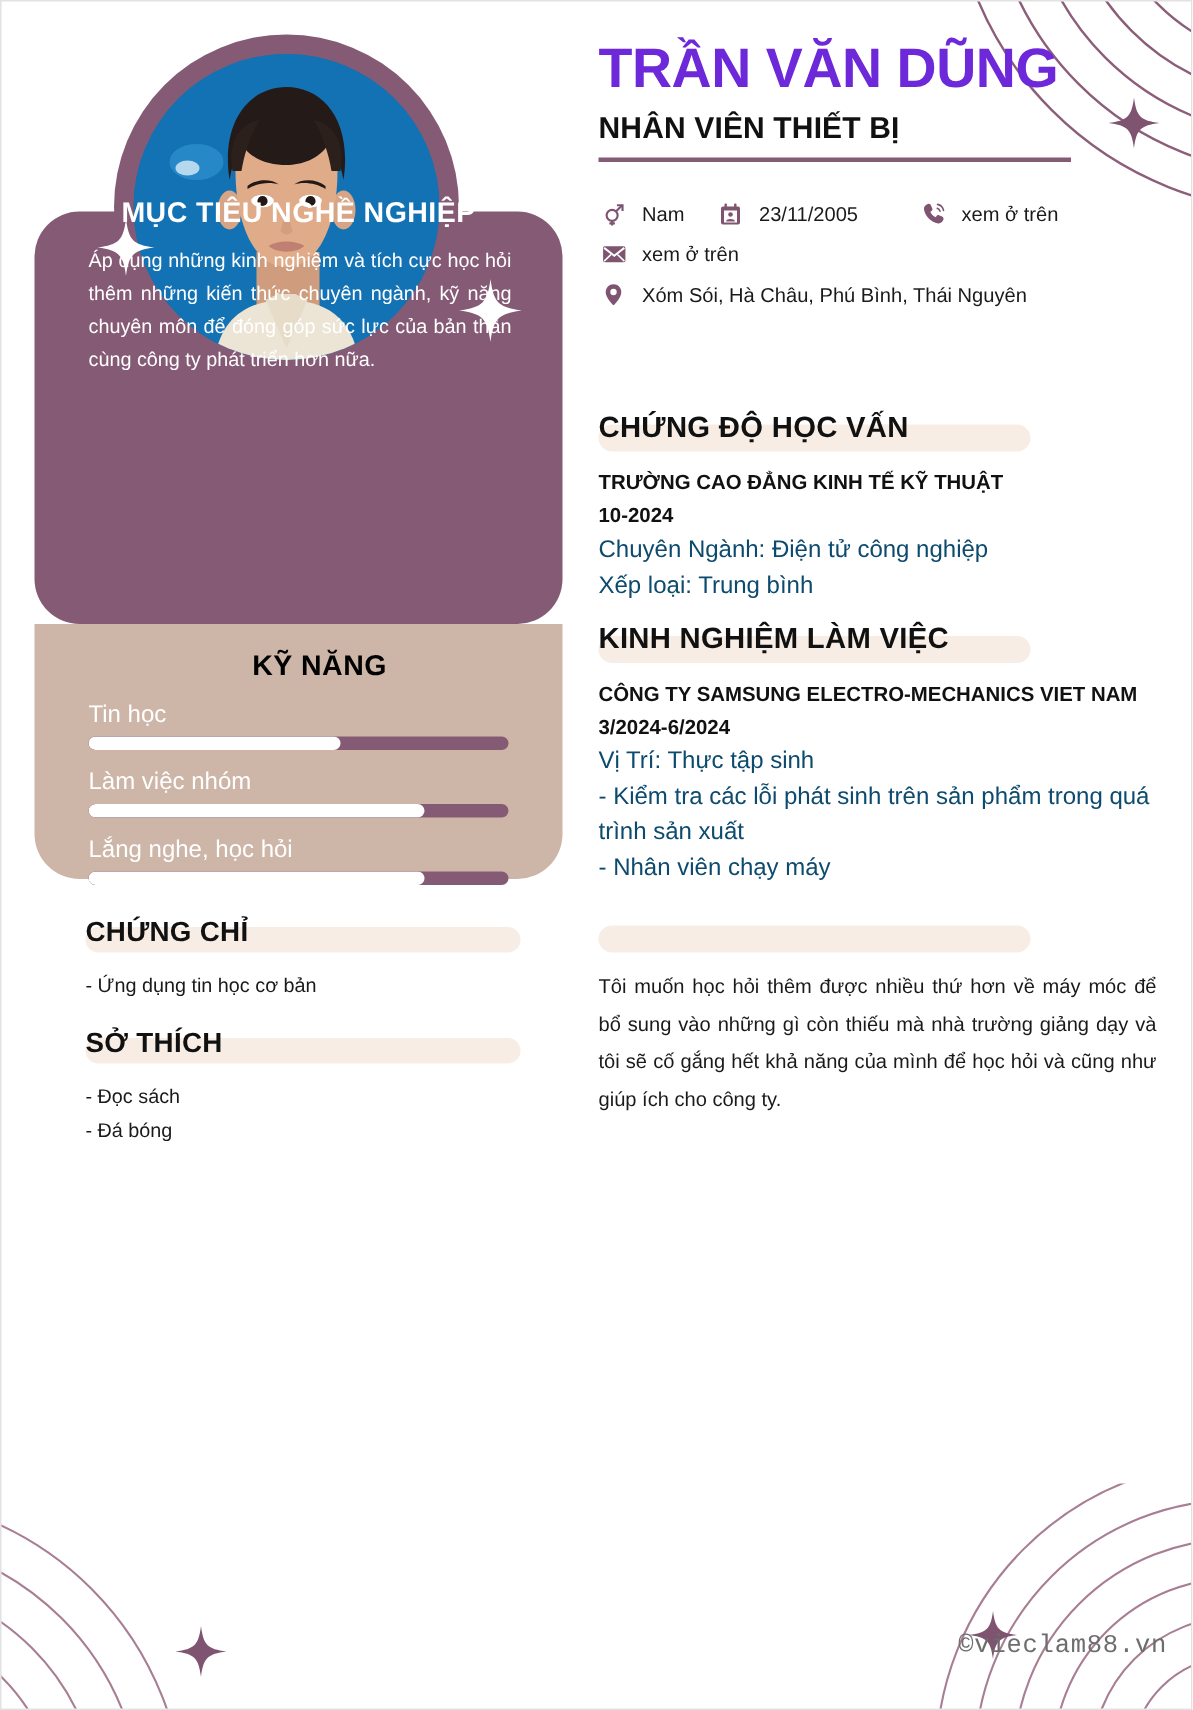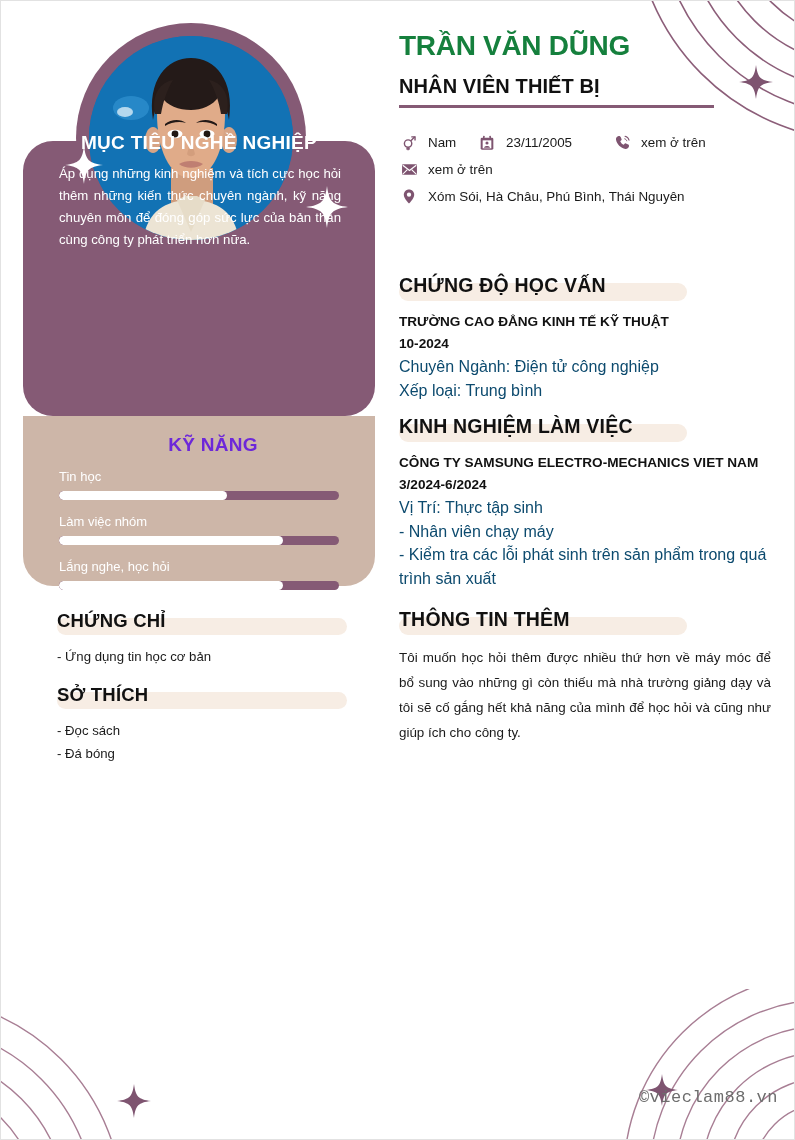--- a/index.html
+++ b/index.html
@@ -109,30 +109,30 @@
     background: #CDB6A8;
     border-radius: 0 0 30px 30px;
     z-index: 2;
   }
   .skills-title {
     position: absolute;
     left: 0;
     right: 0;
     top: 18px;
     text-align: center;
-    color: #6d28d9;
+    color: #000000;
     font-size: 19px;
     font-weight: bold;
     letter-spacing: 0.3px;
     padding-left: 28px;
   }
   .skill-row { position: absolute; left: 36px; width: 280px; }
   .skill-label {
     color: #ffffff;
-    font-size: 13px;
+    font-size: 16px;
     margin-bottom: 6px;
     line-height: 16px;
   }
   .skill-track {
     position: relative;
     height: 9px;
     background: #855A75;
     border-radius: 6px;
     overflow: hidden;
   }
@@ -178,23 +178,23 @@
   .right-col {
     position: absolute;
     left: 398px;
     top: 0;
     width: 372px;
   }
   .cv-name {
     position: absolute;
     left: 0;
     top: 24px;
-    font-size: 28px;
+    font-size: 37px;
     font-weight: bold;
-    color: #15803d;
+    color: #6d28d9;
     letter-spacing: -0.3px;
     line-height: 42px;
     white-space: nowrap;
   }
   .cv-role {
     position: absolute;
     left: 0;
     top: 72px;
     font-size: 20px;
     font-weight: bold;
@@ -513,28 +513,27 @@
     </div>
 
     <div class="rsec" style="top:413px;">
       <div class="sec-head" style="height:28px;">
         <div class="bar" style="width:288px;"></div>
         <span class="txt">KINH NGHIỆM LÀM VIỆC</span>
       </div>
       <div class="r-strong">CÔNG TY SAMSUNG ELECTRO-MECHANICS VIET NAM</div>
       <div class="r-strong">3/2024-6/2024</div>
       <div class="r-line">Vị Trí: Thực tập sinh</div>
+      <div class="r-line">- Kiểm tra các lỗi phát sinh trên sản phẩm trong quá trình sản xuất</div>
       <div class="r-line">- Nhân viên chạy máy</div>
-      <div class="r-line">- Kiểm tra các lỗi phát sinh trên sản phẩm trong quá trình sản xuất</div>
     </div>
 
     <div class="rsec" style="top:606px;">
       <div class="sec-head" style="height:28px;">
         <div class="bar" style="width:288px;"></div>
-        <span class="txt">THÔNG TIN THÊM</span>
       </div>
       <div class="r-para">Tôi muốn học hỏi thêm được nhiều thứ hơn về máy móc để bổ sung vào những gì còn thiếu mà nhà trường giảng dạy và tôi sẽ cố gắng hết khả năng của mình để học hỏi và cũng như giúp ích cho công ty.</div>
     </div>
 
   </div>
 
   <div class="watermark">©vieclam88.vn</div>
 
 </div>
 

